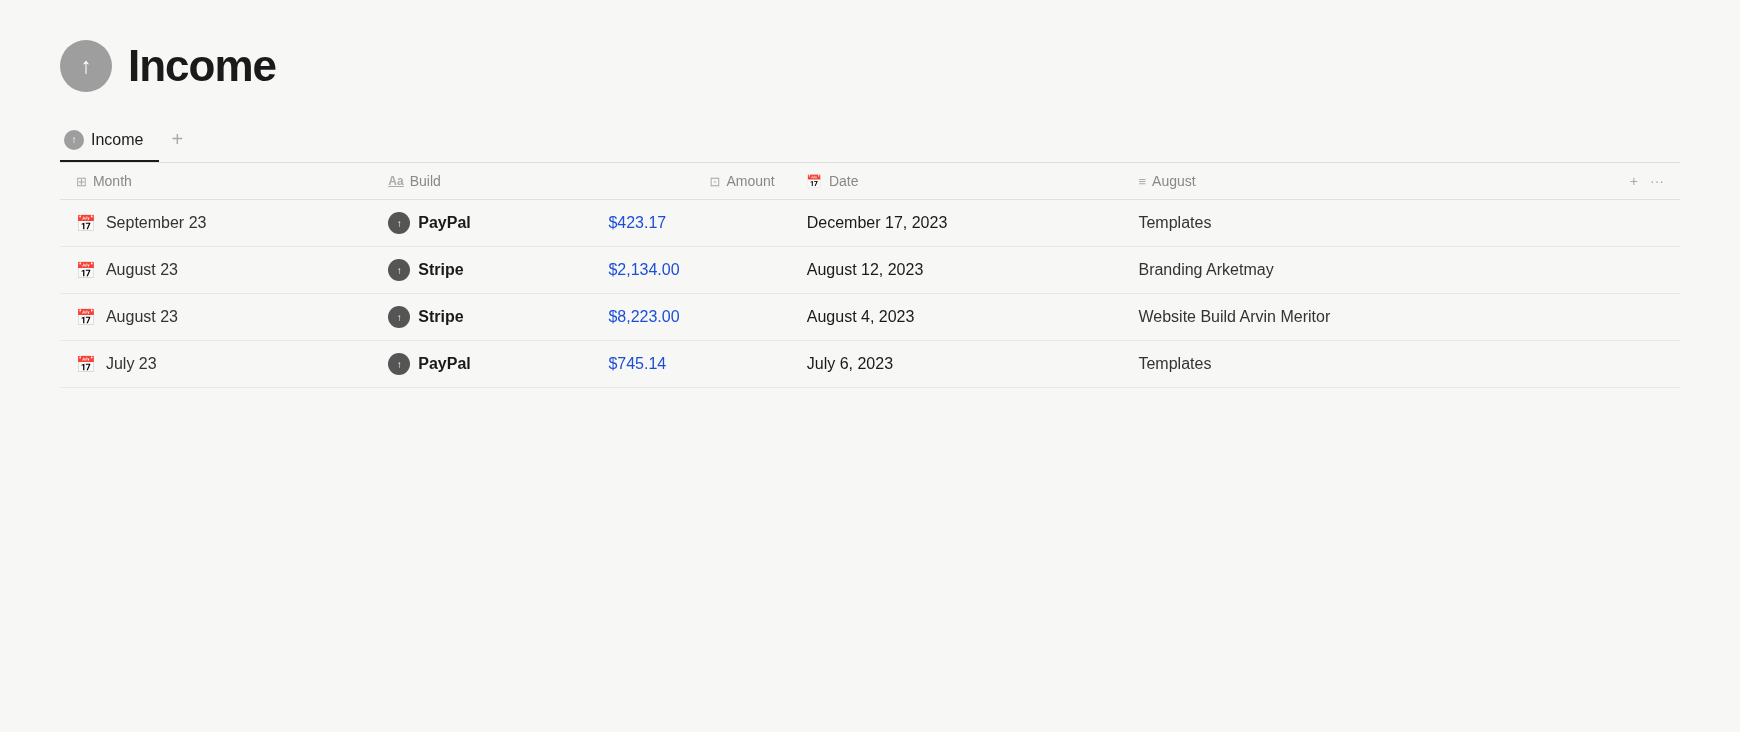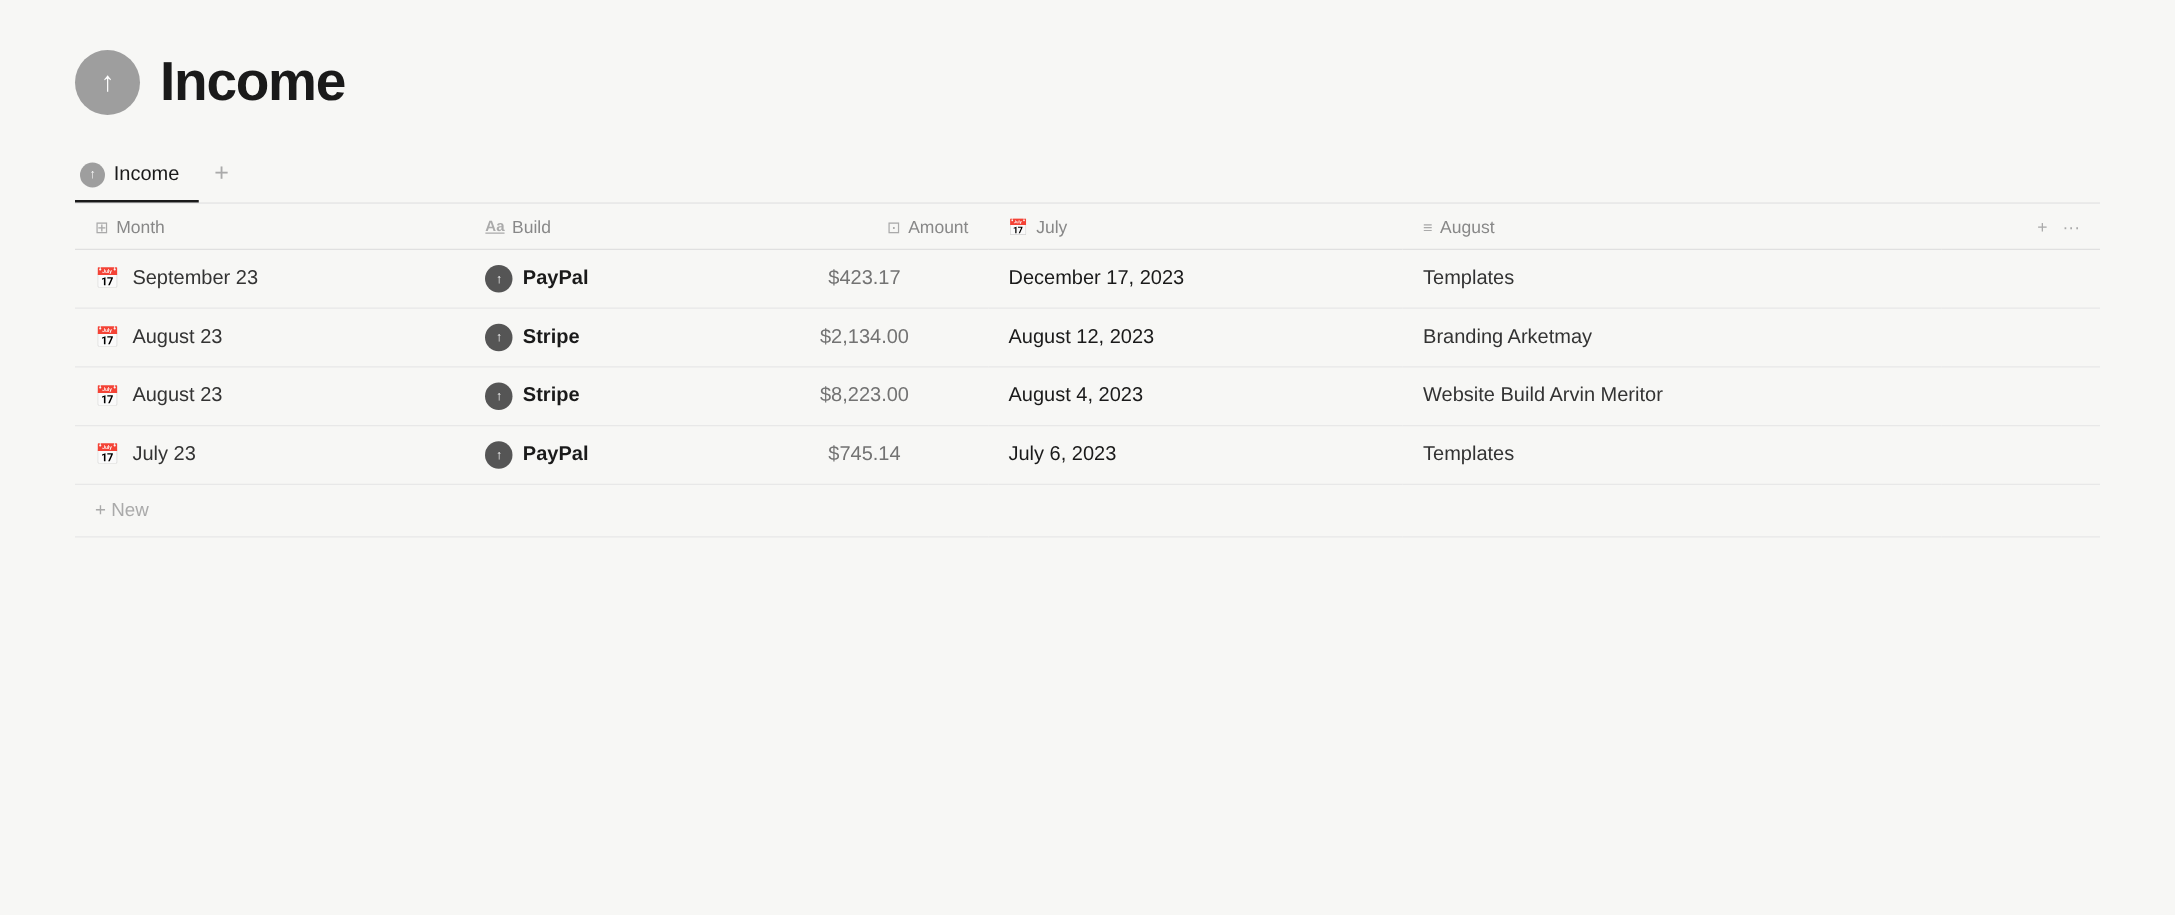--- a/index.html
+++ b/index.html
@@ -163,23 +163,23 @@
       background: #555;
       display: flex;
       align-items: center;
       justify-content: center;
       color: white;
       font-size: 10px;
       flex-shrink: 0;
     }
 
     .cell-amount {
-      text-align: center;
-      font-size: 16px;
-      color: #737373;
+      text-align: left;
+      font-size: 16px;
+      color: #1d4ed8;
     }
 
     .col-amount {
       text-align: right;
     }
 
     .cell-notes {
       color: #333;
     }
 
@@ -277,21 +277,21 @@
         </th>
         <th class="col-amount">
           <div class="col-header" style="justify-content:flex-end;">
             <span class="col-icon">⊡</span>
             <span>Amount</span>
           </div>
         </th>
         <th>
           <div class="col-header">
             <span class="col-icon">📅</span>
-            <span>July</span>
+            <span>Date</span>
           </div>
         </th>
         <th>
           <div class="col-header">
             <span class="col-icon">≡</span>
             <span>August</span>
           </div>
         </th>
         <th class="col-actions">
           <div class="col-actions-header">
@@ -367,18 +367,15 @@
         <div class="cell-name">
           <div class="name-icon">↑</div>
           <span>PayPal</span>
         </div>
       </td>
       <td class="cell-amount">$745.14</td>
       <td>July 6, 2023</td>
       <td class="cell-notes">Templates</td>
       <td></td>
     </tr>
-        <tr class="new-row">
-    <td colspan="6" style="color:#aaa; font-size:15px;">+ New</td>
-  </tr>
       </tbody>
   </table>
 </div>
 
 </body></html>

